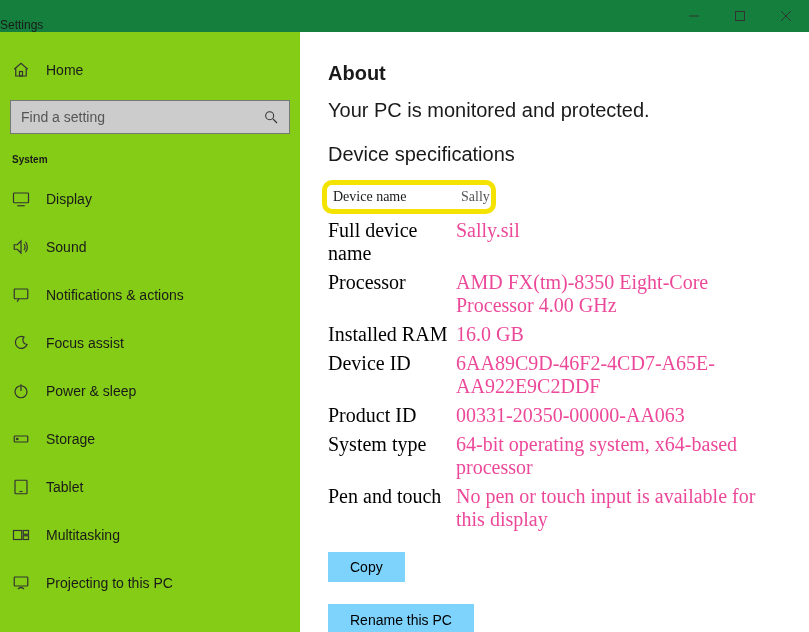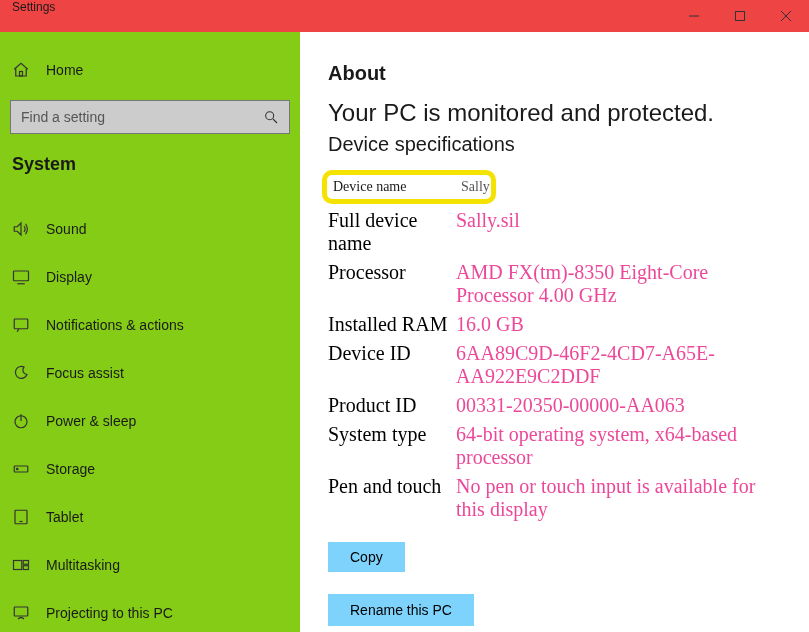--- a/index.html
+++ b/index.html
@@ -10,24 +10,23 @@
     background: #fff;
     width: 809px;
     height: 632px;
     overflow: hidden;
     display: flex;
     flex-direction: column;
   }
   
   .titlebar {
     display: flex;
-    align-items: flex-start;
+    align-items: flex-end;
     height: 32px;
-    padding-left: 12px;
-    background: #ef4444;
+    background: #15803d;
   }
   .titlebar .title { font-size: 12px; }
   .titlebar .spacer { flex: 1; }
   .winctl {
     width: 46px; height: 32px;
     display: flex; align-items: center; justify-content: center;
     font-size: 12px; color: #333;
   }
   
   .body {
@@ -55,21 +54,21 @@
     display: flex; align-items: center;
     padding: 0 10px;
     margin-bottom: 20px;
   }
   .searchbox input {
     flex: 1; border: none; background: transparent; outline: none;
     font-size: 14px; color: #333;
   }
   .searchbox input::placeholder { color: #555; }
   .sidebar .section {
-    font-weight: 600; font-size: 18px; margin: 6px 0 30px 2px;
+    font-weight: 600; font-size: 10px; margin: 6px 0 10px 2px;
   }
   .navitem {
     display: flex; align-items: center;
     height: 48px;
     padding-left: 2px;
     cursor: pointer;
   }
   .navitem .icon-slot { width: 34px; display:flex; align-items:center; }
   .navitem .label { font-size: 14px; }
   
@@ -78,23 +77,23 @@
     padding: 30px 28px 0 28px;
     overflow: hidden;
     background: #fff;
   }
   .main h1 {
     font-weight: 600;
     font-size: 20px;
     margin-bottom: 14px;
   }
   .statusline {
-    font-size: 24px;
+    font-size: 20px;
     font-weight: 400;
-    margin-bottom: 6px;
+    margin-bottom: 21px;
   }
   .link {
     color: #0066cc;
     font-size: 14px;
     margin-bottom: 46px;
     display: inline-block;
     cursor: pointer;
   }
   .subhead {
     font-size: 20px;
@@ -175,35 +174,35 @@
           <circle cx="10" cy="10" r="6"></circle>
           <line x1="15" y1="15" x2="21" y2="21"></line>
         </svg>
     </div>
 
     <div class="section">System</div>
 
     <div class="navitem">
       <span class="icon-slot">
           <svg width="18" height="18" viewBox="0 0 24 24" fill="none" stroke="#333" stroke-width="1.6">
+            <rect x="2" y="4" width="20" height="13" rx="1"></rect>
+            <line x1="7" y1="21" x2="17" y2="21"></line>
+          </svg>
+        </span>
+      <span class="label">Display</span>
+    </div>
+    <div class="navitem">
+      <span class="icon-slot">
+          <svg width="18" height="18" viewBox="0 0 24 24" fill="none" stroke="#333" stroke-width="1.6">
             <polygon points="3,9 7,9 12,4 12,20 7,15 3,15"></polygon>
             <path d="M16 8 Q19 12 16 16"></path>
             <path d="M18 5 Q23 12 18 19"></path>
           </svg>
         </span>
       <span class="label">Sound</span>
-    </div>
-    <div class="navitem">
-      <span class="icon-slot">
-          <svg width="18" height="18" viewBox="0 0 24 24" fill="none" stroke="#333" stroke-width="1.6">
-            <rect x="2" y="4" width="20" height="13" rx="1"></rect>
-            <line x1="7" y1="21" x2="17" y2="21"></line>
-          </svg>
-        </span>
-      <span class="label">Display</span>
     </div>
     <div class="navitem">
       <span class="icon-slot">
           <svg width="18" height="18" viewBox="0 0 24 24" fill="none" stroke="#333" stroke-width="1.6">
             <rect x="3" y="4" width="18" height="13" rx="1"></rect>
             <path d="M9 17 L7 21"></path>
           </svg>
         </span>
       <span class="label">Notifications &amp; actions</span>
     </div>

